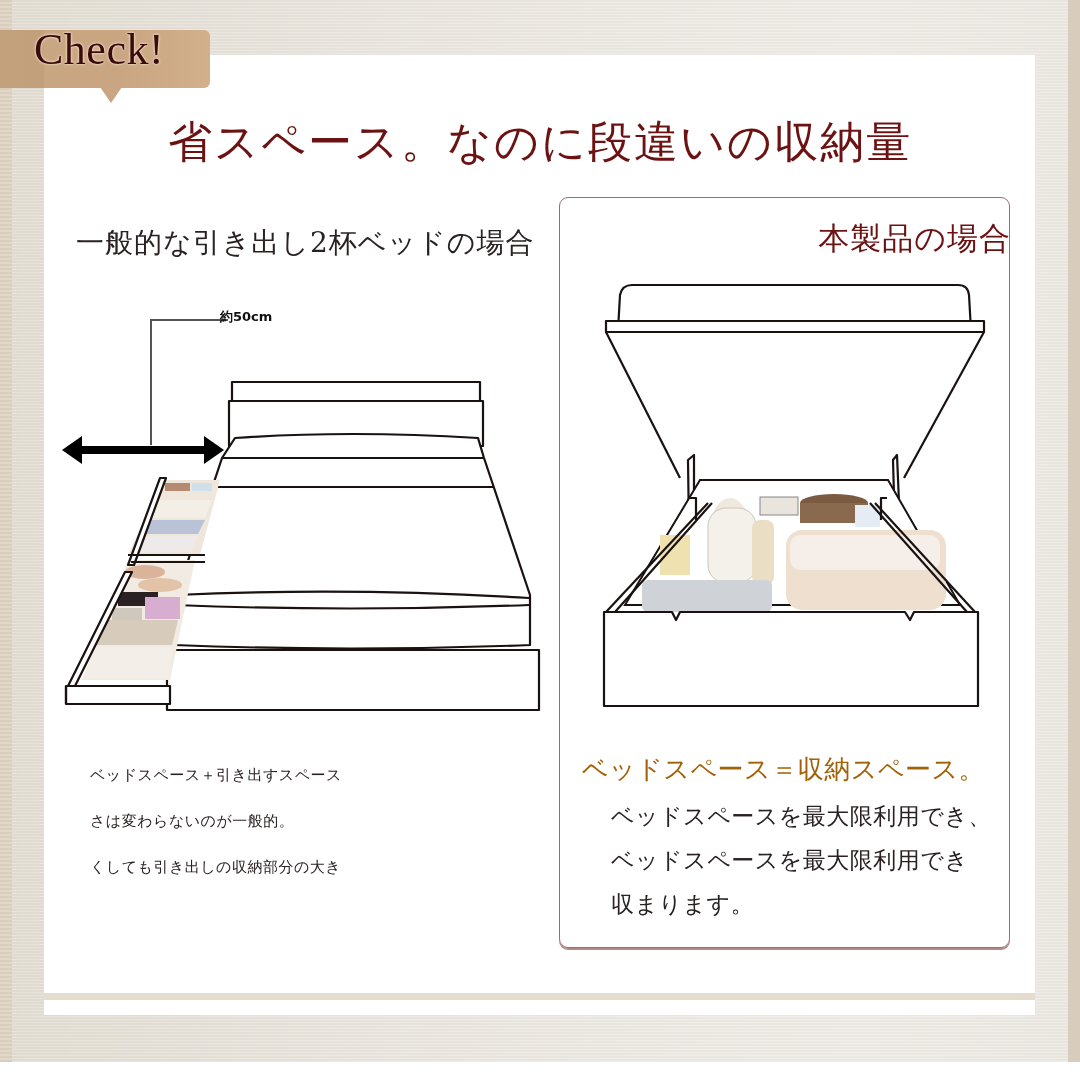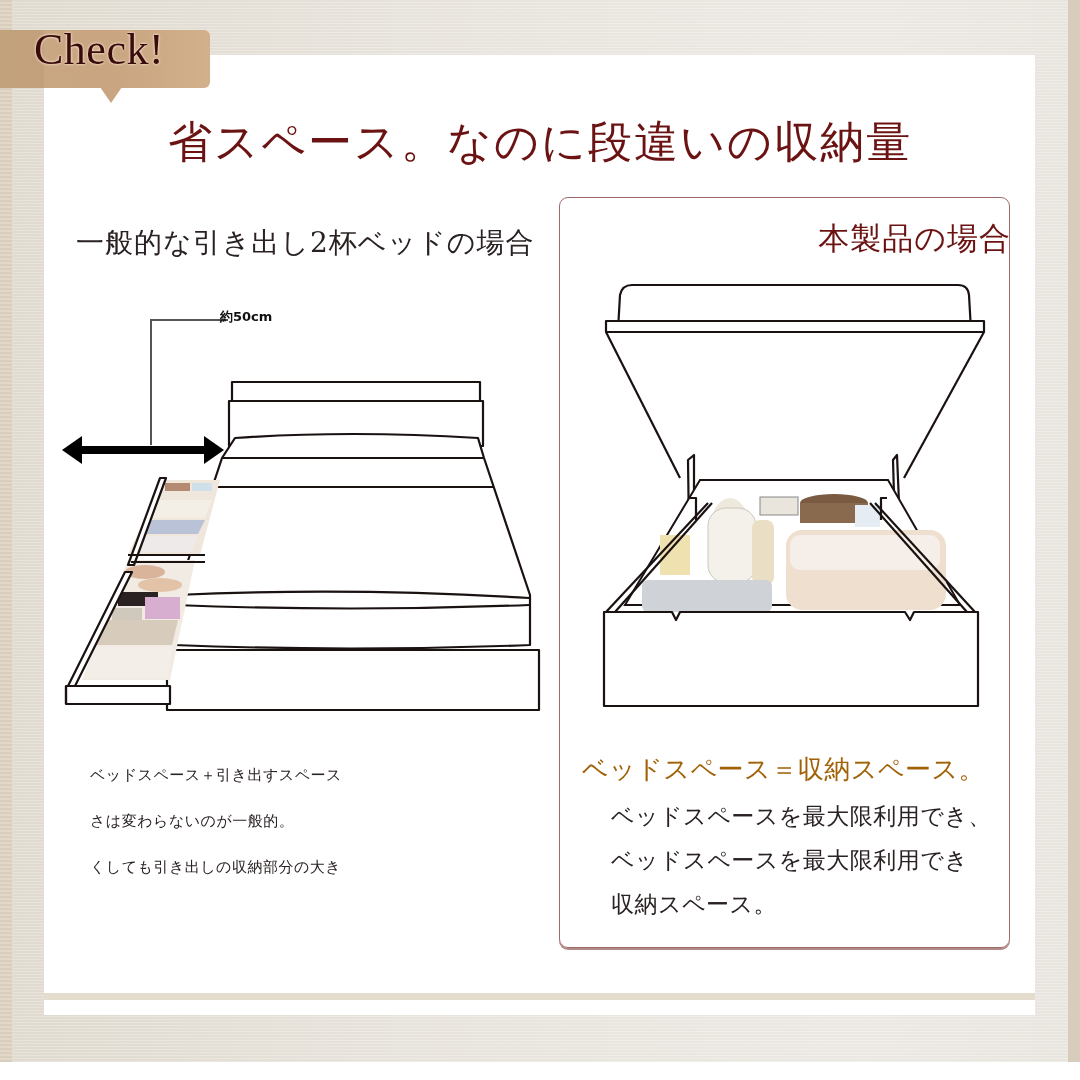--- a/index.html
+++ b/index.html
@@ -163,14 +163,14 @@
 <div class="left-desc">
   <div>ベッドスペース＋引き出すスペース</div>
   <div>さは変わらないのが一般的。</div>
   <div>くしても引き出しの収納部分の大き</div>
 </div>
 
 <div class="right-lead">ベッドスペース＝収納スペース。</div>
 <div class="right-desc">
   <div>ベッドスペースを最大限利用でき、</div>
   <div>ベッドスペースを最大限利用でき</div>
-  <div>収納スペース。</div>
+  <div>収まります。</div>
 </div>
 
 </body></html>

